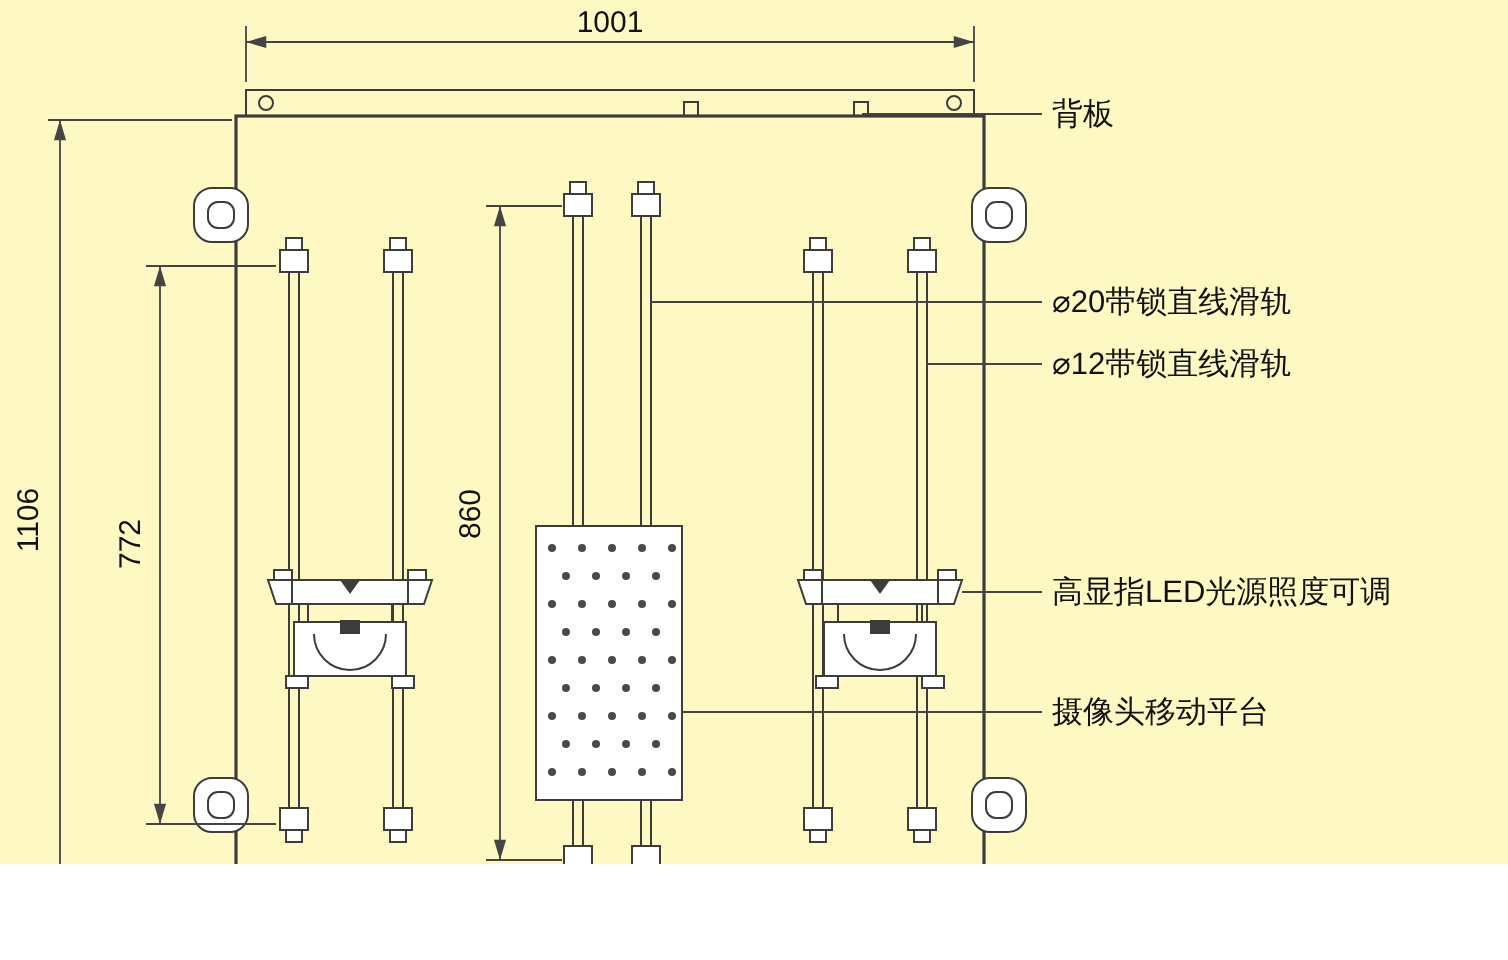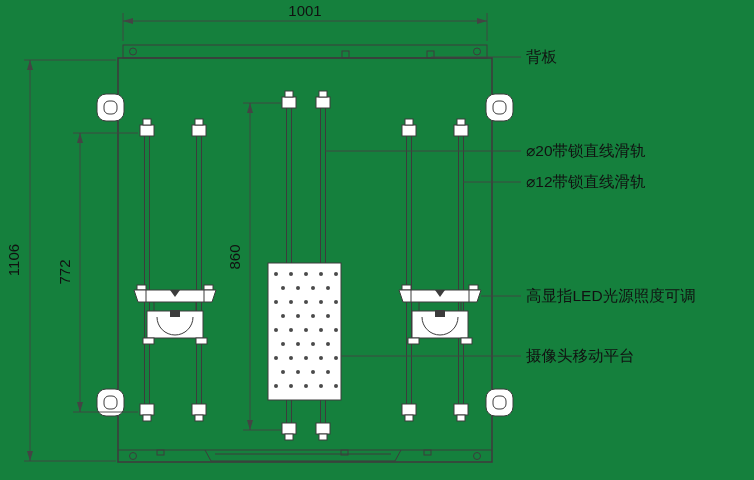--- a/index.html
+++ b/index.html
@@ -1,16 +1,16 @@
 <!DOCTYPE html>
 <html><head>
 <meta charset="utf-8">
 <style>
   html,body{margin:0;padding:0;background:#ffffff;}
-  .drawing{width:754px;height:480px;position:relative;background:#15803d;overflow:hidden;}
+  .drawing{width:754px;height:432px;position:relative;background:#fef9c3;overflow:hidden;}
   svg{display:block;}
   svg text{font-family:"Liberation Sans","DejaVu Sans",sans-serif;}
   .ln{stroke:#3c3c3c;stroke-width:1;fill:none;}
   .thick{stroke-width:1.6;}
   .fillw{fill:#ffffff;}
   .dark{fill:#3c3c3c;stroke:none;}
   .dim{stroke:#444444;stroke-width:0.9;fill:none;}
   .dimtext{font-size:15px;fill:#111111;}
   .callout{font-size:15.5px;fill:#111111;}
 </style>

